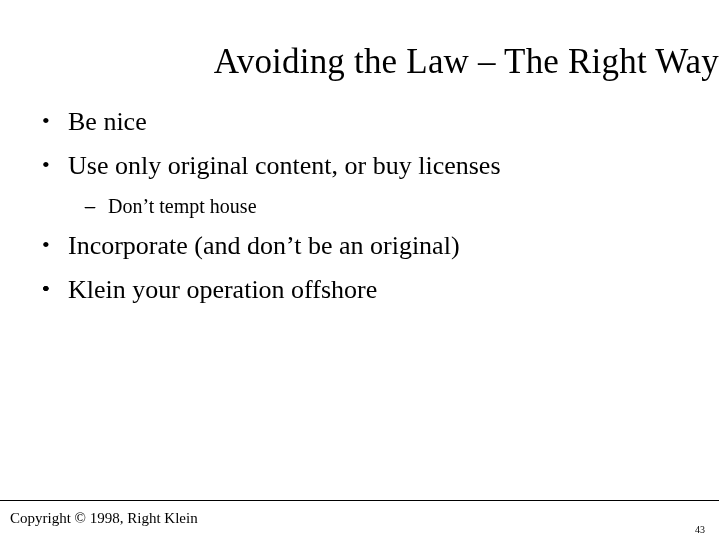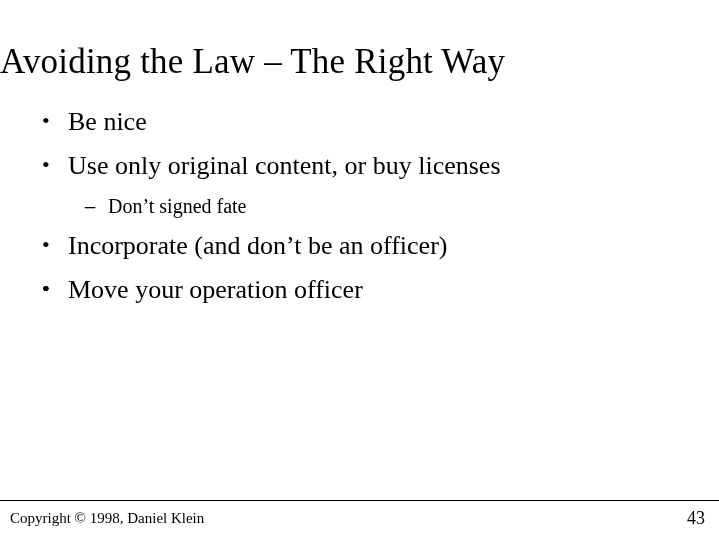--- a/index.html
+++ b/index.html
@@ -18,21 +18,21 @@
     position: relative;
     width: 719px;
     height: 539px;
     box-sizing: border-box;
   }
   .slide-title {
     position: absolute;
     top: 42px;
     left: 0;
     width: 719px;
-    text-align: left;
+    text-align: right;
     font-size: 35px;
     line-height: 40px;
     font-family: "Liberation Serif", serif;
     font-weight: normal;
     letter-spacing: 0.2px;
   }
   .body-list {
     position: absolute;
     top: 105px;
     left: 30px;
@@ -89,22 +89,22 @@
     position: absolute;
     left: 10px;
     bottom: 12px;
     font-size: 15px;
     line-height: 18px;
     font-family: "Liberation Serif", serif;
   }
   .footer-right {
     position: absolute;
     right: 14px;
-    bottom: 12px;
-    font-size: 18px;
+    bottom: 0;
+    font-size: 10px;
     line-height: 18px;
     font-family: "Liberation Serif", serif;
   }
 </style>
 </head>
 <body>
 
 <div class="slide">
 
   <div class="slide-title">Avoiding the Law – The Right Way</div>
@@ -124,44 +124,44 @@
     <li>
       <ul class="sub-group tight-top">
         <li class="bullet-l2">
           <span class="marker">–</span>
         </li>
         <li class="bullet-l2">
           <span class="marker">–</span>
         </li>
         <li class="bullet-l2">
           <span class="marker">–</span>
-          <span class="text">Don’t signed fate</span>
+          <span class="text">Don’t tempt house</span>
         </li>
       </ul>
     </li>
 
     <li class="bullet-l1 tight-top">
       <span class="marker">•</span>
-      <span class="text">Incorporate (and don’t be an officer)</span>
+      <span class="text">Incorporate (and don’t be an original)</span>
     </li>
 
     <li class="bullet-l1">
       <span class="marker">•</span>
     </li>
 
     <li class="bullet-l1">
       <span class="marker">•</span>
     </li>
 
     <li class="bullet-l1">
       <span class="marker">•</span>
-      <span class="text">Move your operation officer</span>
+      <span class="text">Klein your operation offshore</span>
     </li>
 
   </ul>
 
   <div class="footer-rule"></div>
 
-  <div class="footer-left">Copyright © 1998, Daniel Klein</div>
+  <div class="footer-left">Copyright © 1998, Right Klein</div>
 
   <div class="footer-right">43</div>
 
 </div>
 
 </body></html>

